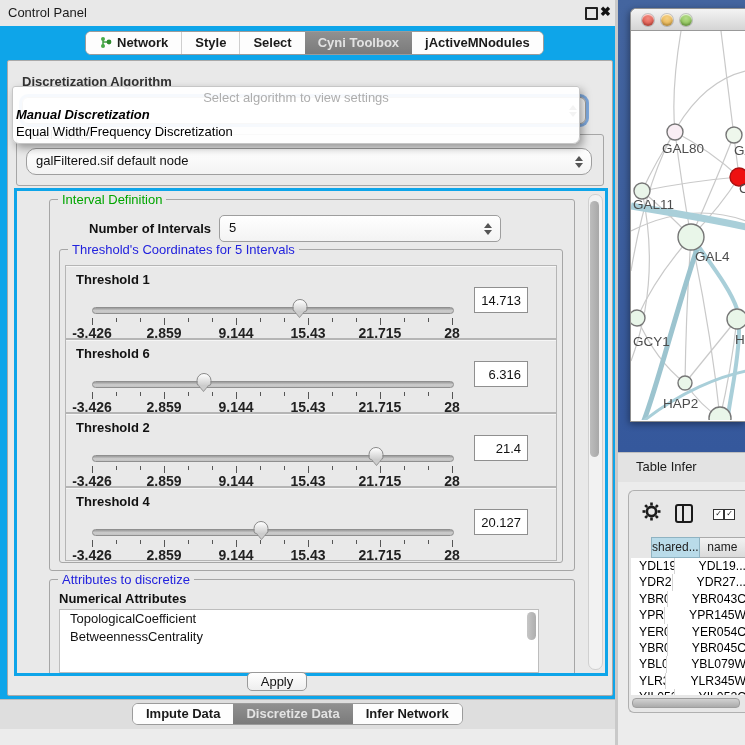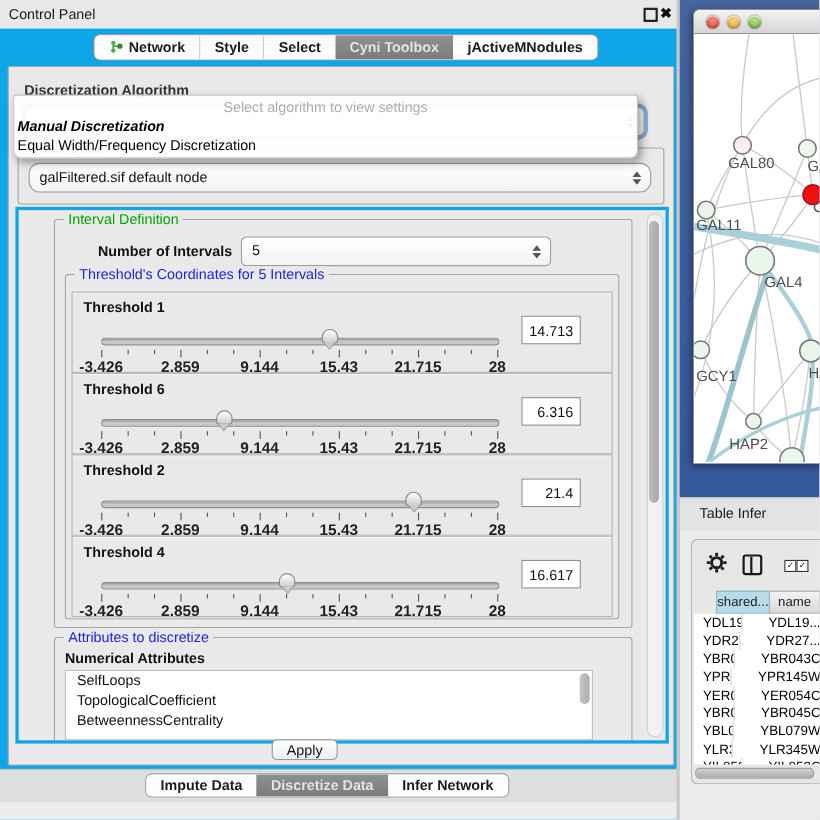--- a/index.html
+++ b/index.html
@@ -337,30 +337,29 @@
           <span class="tick major" style="left: 100%;"></span>
         </div>
       <div class="ticklabs">
           <span class="ticklab" style="left: 0%;">-3.426</span>
           <span class="ticklab" style="left: 20%;">2.859</span>
           <span class="ticklab" style="left: 40%;">9.144</span>
           <span class="ticklab" style="left: 60%;">15.43</span>
           <span class="ticklab" style="left: 80%;">21.715</span>
           <span class="ticklab" style="left: 100%;">28</span>
         </div>
-      <div class="valuebox">16.617</div>
+      <div class="valuebox">20.127</div>
     </div>
 
     <div class="group attr-group">
       <span class="gtitle blue">Attributes to discretize</span>
     </div>
     <span class="abs attr-head">Numerical Attributes</span>
     <div class="abs attr-list" id="attr-list">
       <div class="list-scroll"></div>
-    <div class="attr-item">SelfLoops</div>
         <div class="attr-item">TopologicalCoefficient</div>
         <div class="attr-item">BetweennessCentrality</div>
       </div>
 
     <div class="vscroll">
         <div class="vthumb"></div>
       </div>
   </div>
 
   <div class="abs apply-btn">Apply</div>

